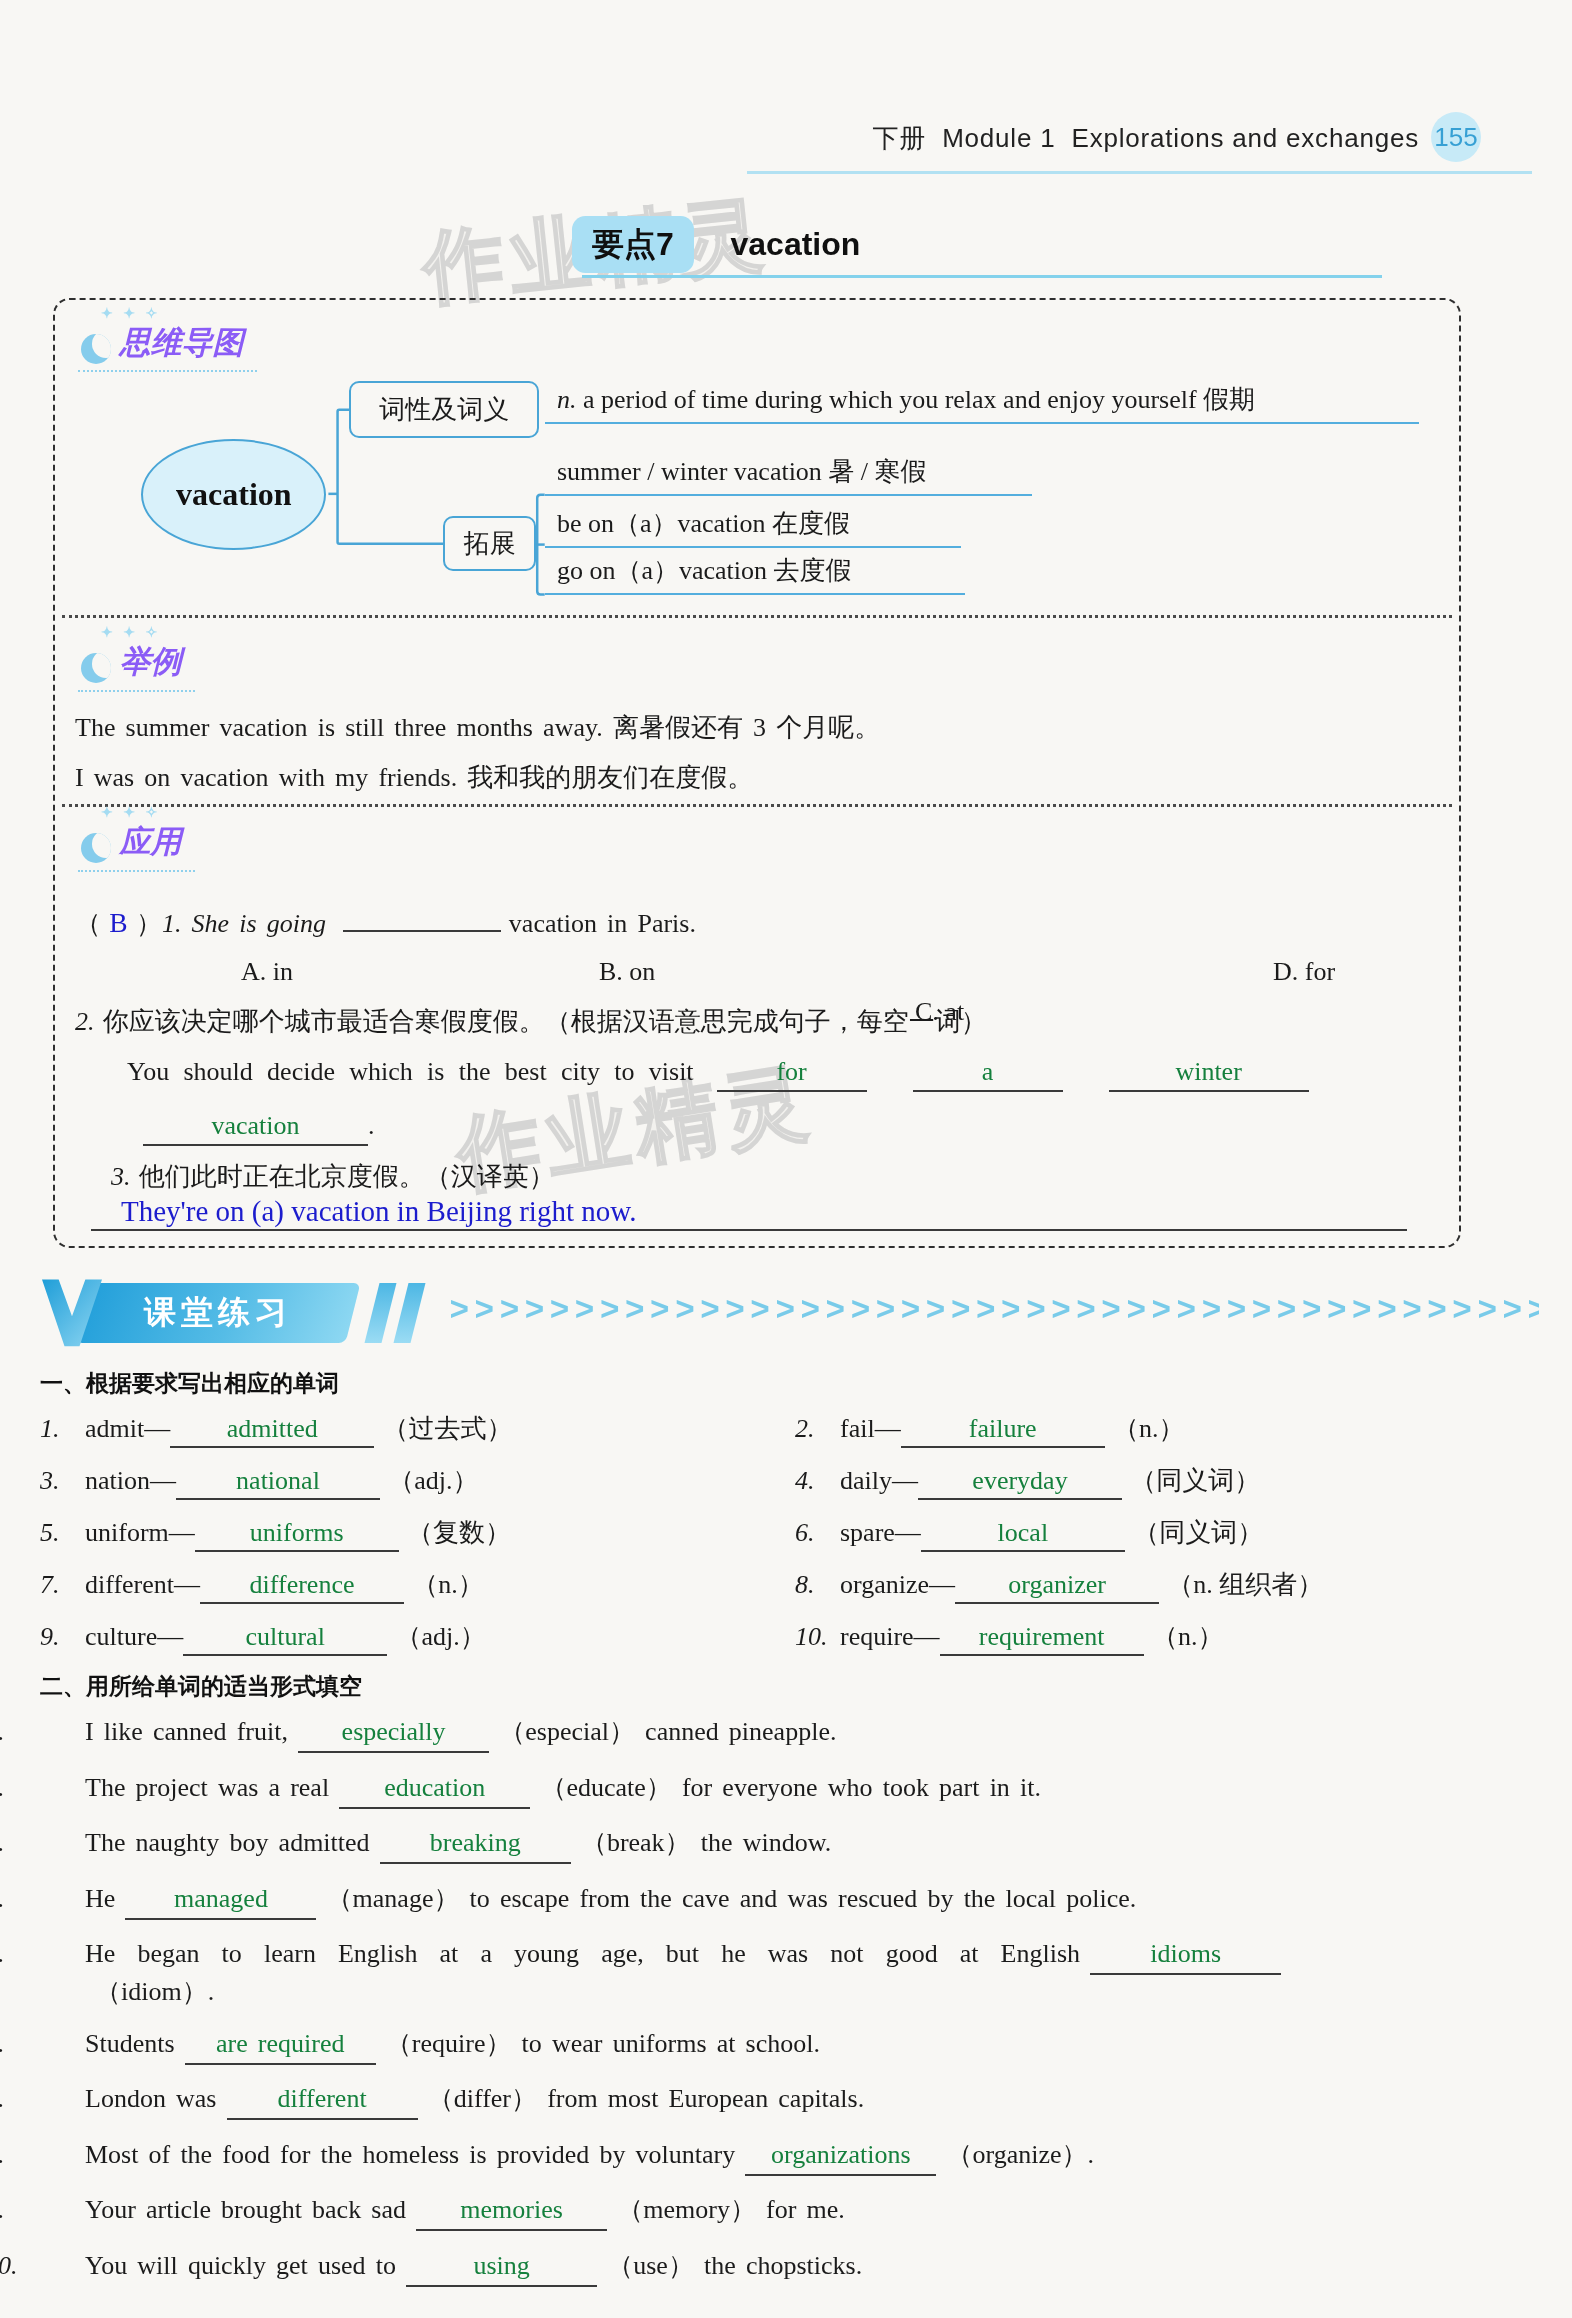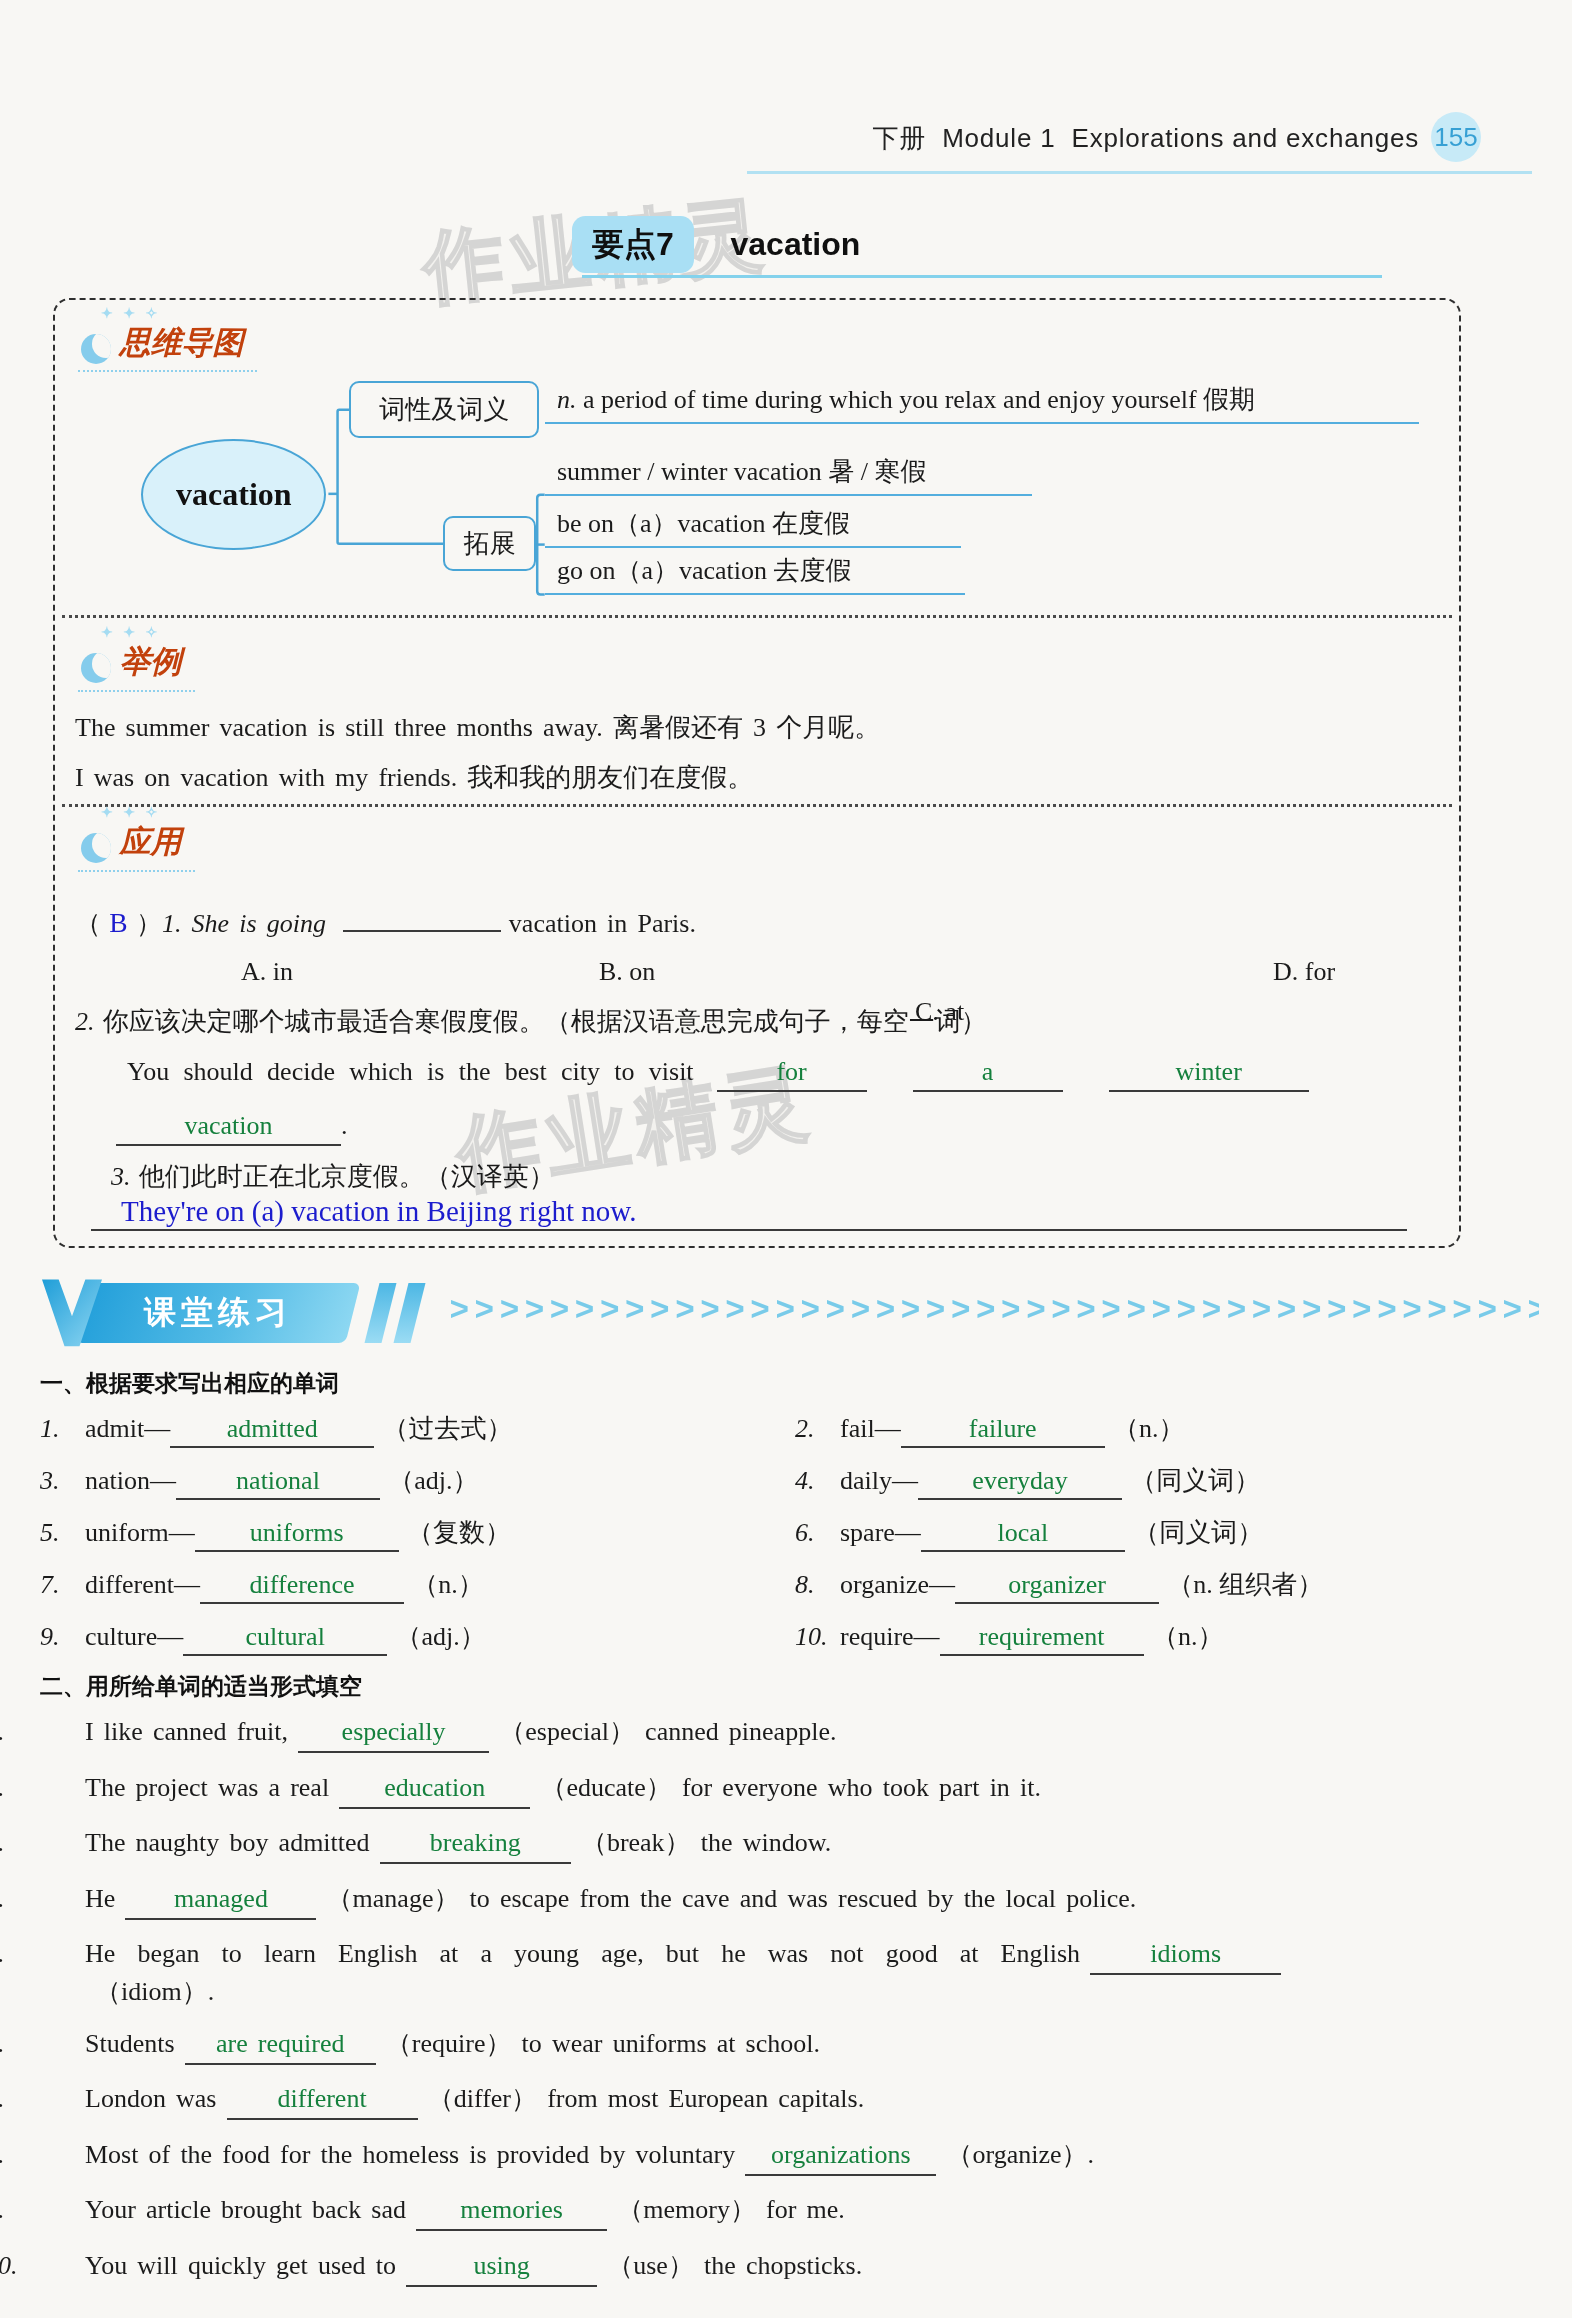--- a/index.html
+++ b/index.html
@@ -36,21 +36,21 @@
   .kword { font-size:32px; font-weight:bold; margin-left:33px; color:#101010; }
   .title-rule { position:absolute; top:275px; left:582px; width:800px; height:2.5px; background:#84d2ec; z-index:1; }
 
   
   .mainbox { position:absolute; top:298px; left:53px; width:1408px; height:950px;
              border:2.5px dashed #2f2f2f; border-radius:16.6px; z-index:2; }
 
   
   .slabel { position:absolute; display:inline-flex; align-items:flex-end; gap:8.3px;
             font-family:Liberation Sans, sans-serif; font-style:italic; font-weight:bold;
-            font-size:31px; color:#c2410c; border-bottom:2.5px dotted #8fd0ec;
+            font-size:31px; color:#8b5cf6; border-bottom:2.5px dotted #8fd0ec;
             padding:0 13.3px 6.7px 3.3px; }
   .slabel::before { content:"✦ ✦ ✧"; position:absolute; top:-16.6px; left:23px; font-size:14px;
                     color:#a5dcf2; font-style:normal; letter-spacing:3.3px; }
   .moon { width:30px; height:30px; border-radius:50%; background:#85ccec; position:relative;
           overflow:hidden; flex:0 0 auto; }
   .moon::after { content:""; position:absolute; left:10.8px; top:-3.3px; width:28px; height:28px;
                  border-radius:50%; background:#f8f7f4; }
 
   .lbl-mindmap { top:21.6px; left:23px; }
   .lbl-examples { top:341px; left:23px; }
@@ -83,21 +83,21 @@
   .q1 { top:605px; }
   .ansletter { color:#1c1ccd; font-size:27.5px; padding:0 8.3px; }
   .qnum { font-style:italic; padding-right:8.3px; }
   .blankline { display:inline-block; width:158px; border-bottom:2.1px solid #3a3a3a; height:25px;
                vertical-align:baseline; margin:0 8.3px; }
   .opts { position:absolute; top:657px; left:186px; display:flex; font-size:26px; }
   .opts span:nth-child(1){ width:358px; } .opts span:nth-child(2){ width:316px; }
   .opts span:nth-child(3){ width:358px;margin-top:40px; }
   .q2p { top:705px; }
   .q2l1 { top:755px; left:72px; word-spacing:0.3em; }
-  .q2l2 { top:809px; left:61px; }
+  .q2l2 { top:809px; left:88px; }
   .q3p { top:860px;margin-left:36px; }
   .bk { display:inline-block; border-bottom:2.1px solid #3a3a3a; color:#15803d; text-align:center;
         padding:0 11.6px 1.7px; min-width:150px; }
   .g1 { margin-left:23px; } .g2 { margin-left:46px; }
   .q3a { position:absolute; top:895px; left:36px; width:1316px; border-bottom:2.5px solid #3a3a3a;
          padding:0 0 1px 30px; color:#1c1ccd; font-size:29px; }
 
   
   .v-icon { position:absolute; top:1276px; left:42px; z-index:3; }
   .banner { position:absolute; top:1283px; left:83px; width:270px; height:60px;

